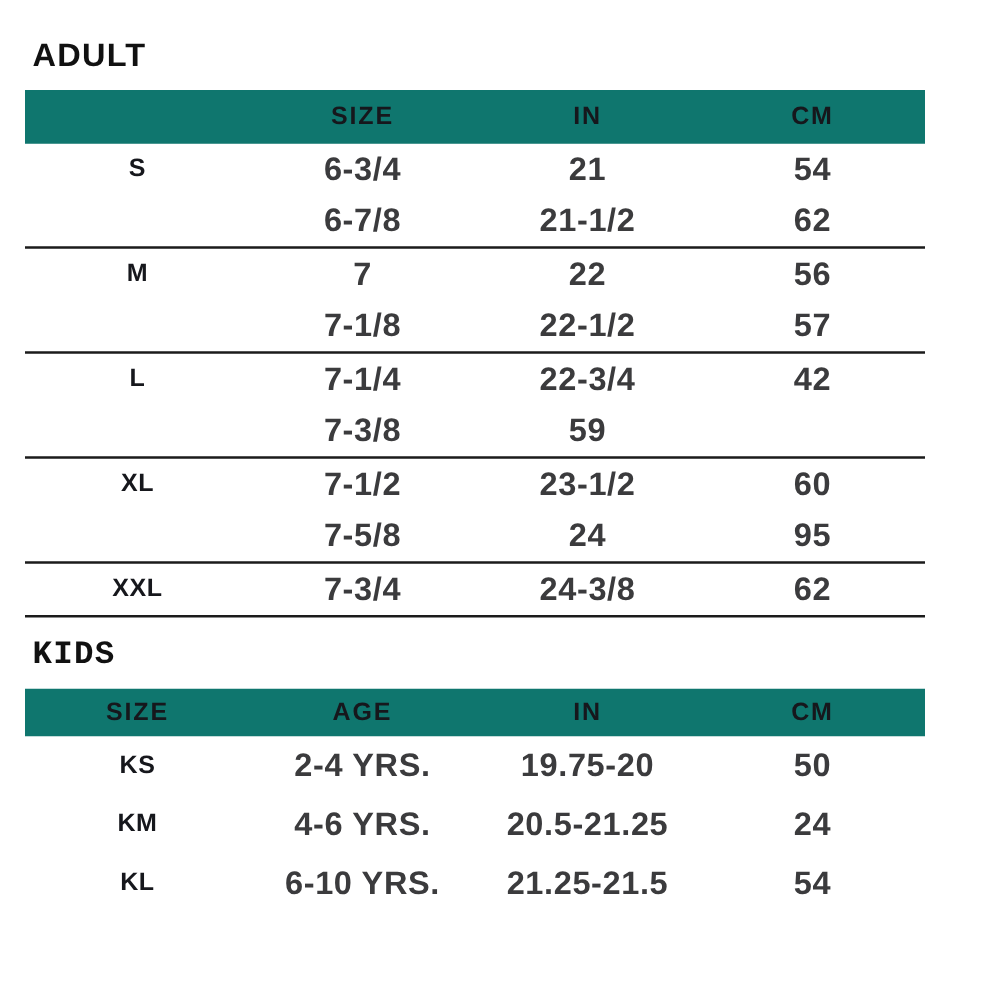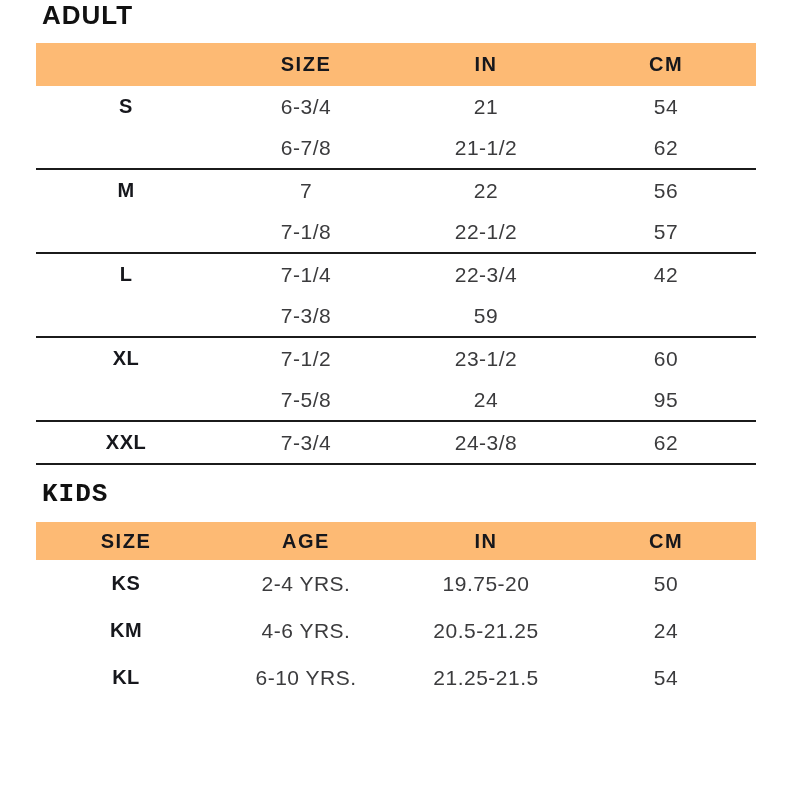--- a/index.html
+++ b/index.html
@@ -10,39 +10,40 @@
   }
   .page {
     position: relative;
     width: 800px;
     height: 800px;
     background: #ffffff;
     overflow: hidden;
   }
   .wrap {
     width: 720px;
-    margin-left: 36px;
+    margin-left: 20px;
+    padding-top: 29px;
   }
   .section-title {
     margin: 0 0 0 6px;
     font-size: 26px;
     line-height: 31px;
     font-weight: 700;
     letter-spacing: 1px;
     color: #111111;
   }
   .table {
     margin-top: 12px;
   }
   .thead {
     display: grid;
     grid-template-columns: repeat(4, 1fr);
     align-items: center;
     height: 43px;
-    background: #fdba74;
+    background: #0f766e;
   }
   .th {
     text-align: center;
     font-size: 20px;
     font-weight: 700;
     letter-spacing: 1.5px;
     color: #16171c;
   }
   .tr {
     display: grid;
@@ -51,22 +52,22 @@
     height: 41px;
   }
   .td { text-align: center; }
   .size-label {
     font-size: 20px;
     font-weight: 700;
     letter-spacing: 0.5px;
     color: #16171c;
   }
   .val {
-    font-size: 21px;
-    font-weight: 400;
+    font-size: 26px;
+    font-weight: 700;
     letter-spacing: 0.5px;
     color: #3b3b3d;
   }
   .group {
     border-bottom: 2.5px solid #1b1b1b;
   }
   .kids-title {
     margin-top: 14px;
     font-family: Liberation Mono, monospace;
   }

